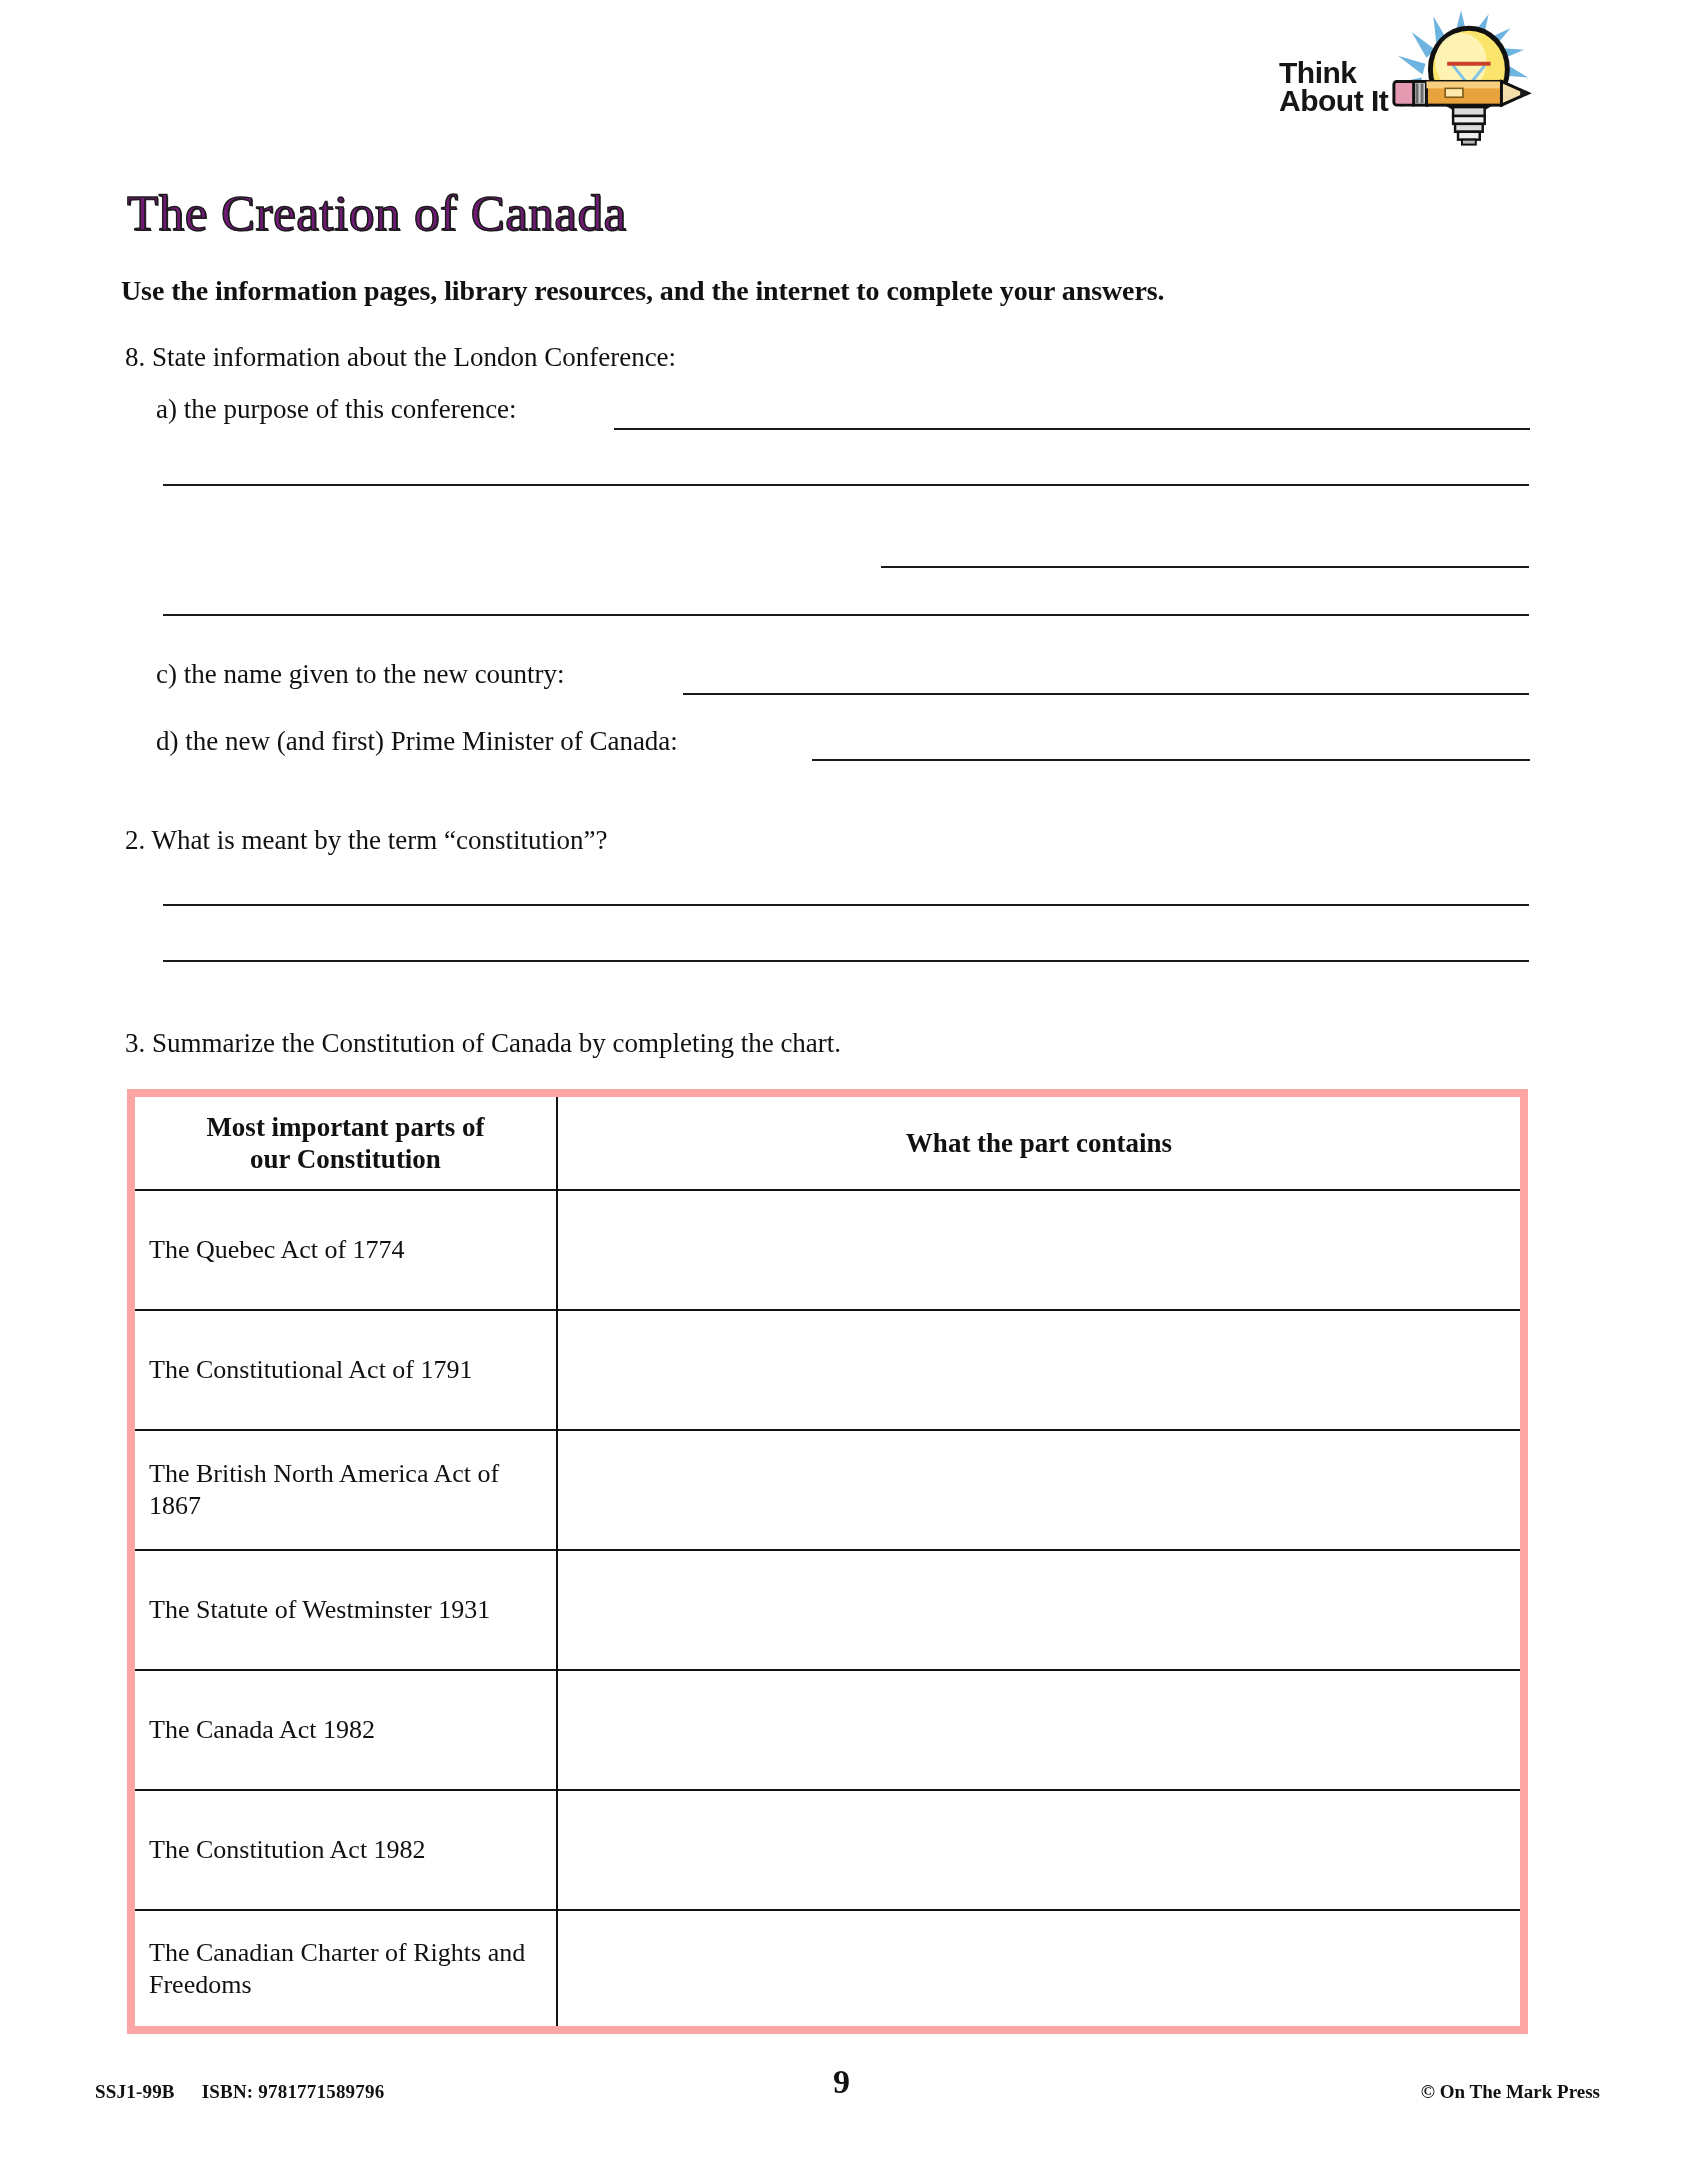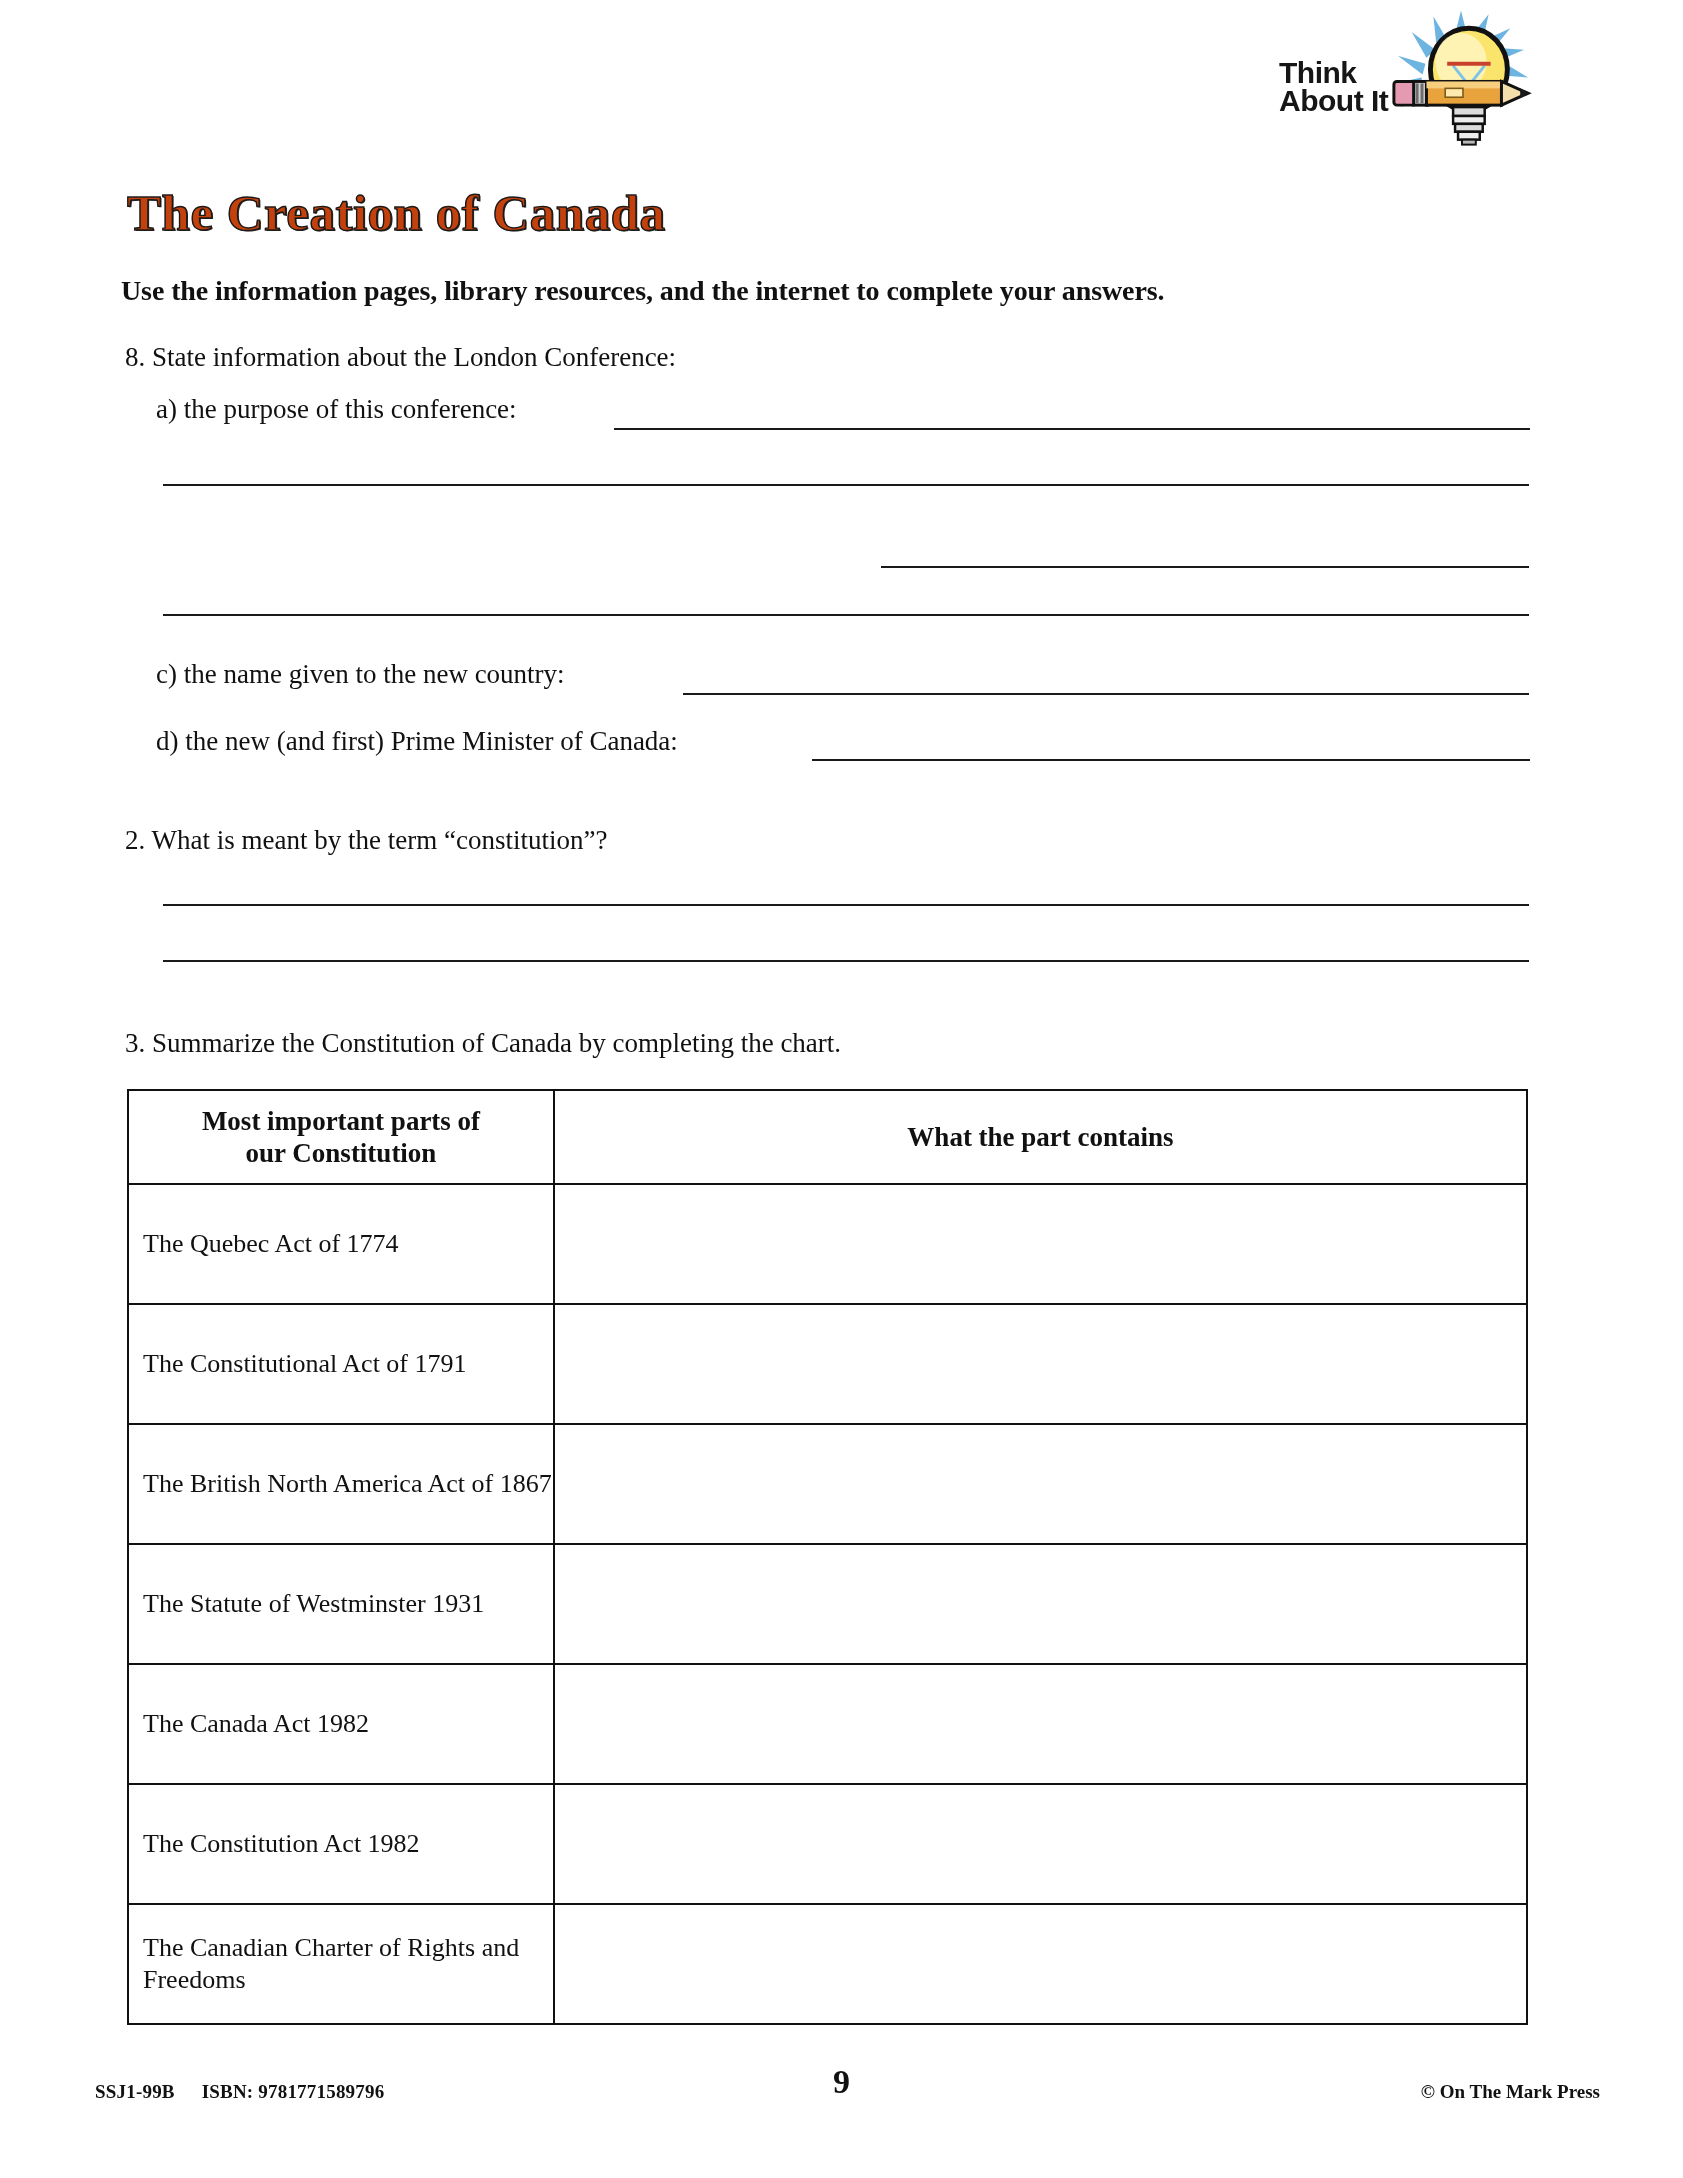--- a/index.html
+++ b/index.html
@@ -51,23 +51,23 @@
   }
 
   
   .doc-title {
     position: absolute;
     left: 127px;
     top: 186px;
     font-family: "Liberation Serif", "DejaVu Serif", serif;
     font-size: 51px;
     line-height: 55px;
-    font-weight: 700;
+    font-weight: 400;
     letter-spacing: 0.5px;
-    color: #c2410c;
+    color: #701a75;
     -webkit-text-stroke: 1.4px #1a1a1a;
     text-shadow:
        1.3px 1.3px 0 #2b2b2b,
       -0.4px -0.4px 0 #6a6a6a;
     white-space: nowrap;
     text-align: right;
   }
 
   
   .instruction {
@@ -115,21 +115,21 @@
   .chart-wrap {
     position: absolute;
     left: 127px;
     top: 1089px;
     width: 1401px;
   }
   table.chart {
     border-collapse: collapse;
     width: 100%;
     table-layout: fixed;
-    border: 1px solid #fca5a5;
+    border: 8px solid #fca5a5;
   }
   table.chart col.c1 { width: 426px; }
   table.chart th, table.chart td {
     border: 2px solid #111111;
     vertical-align: middle;
     box-sizing: border-box;
   }
   table.chart th {
     font-size: 27px;
     line-height: 32px;

